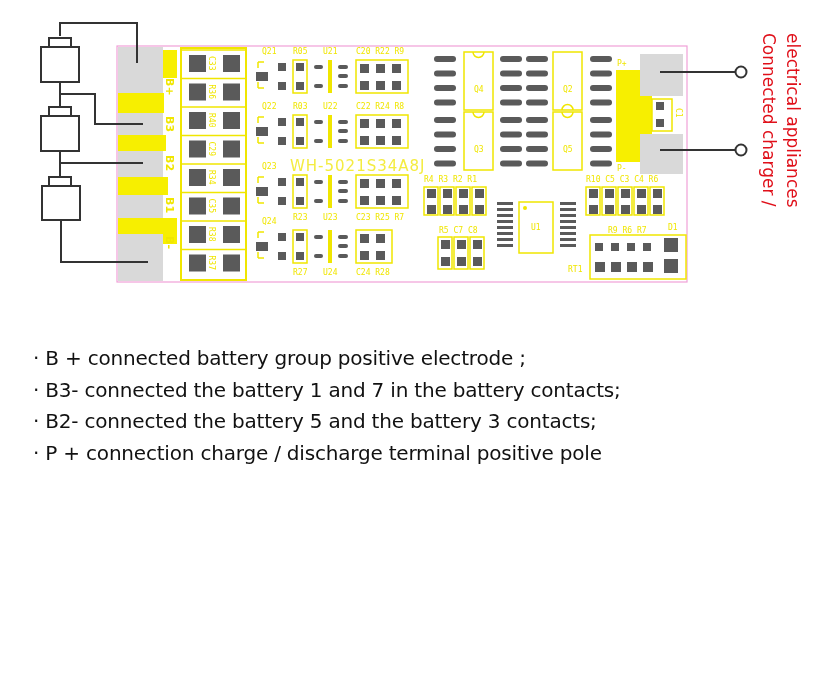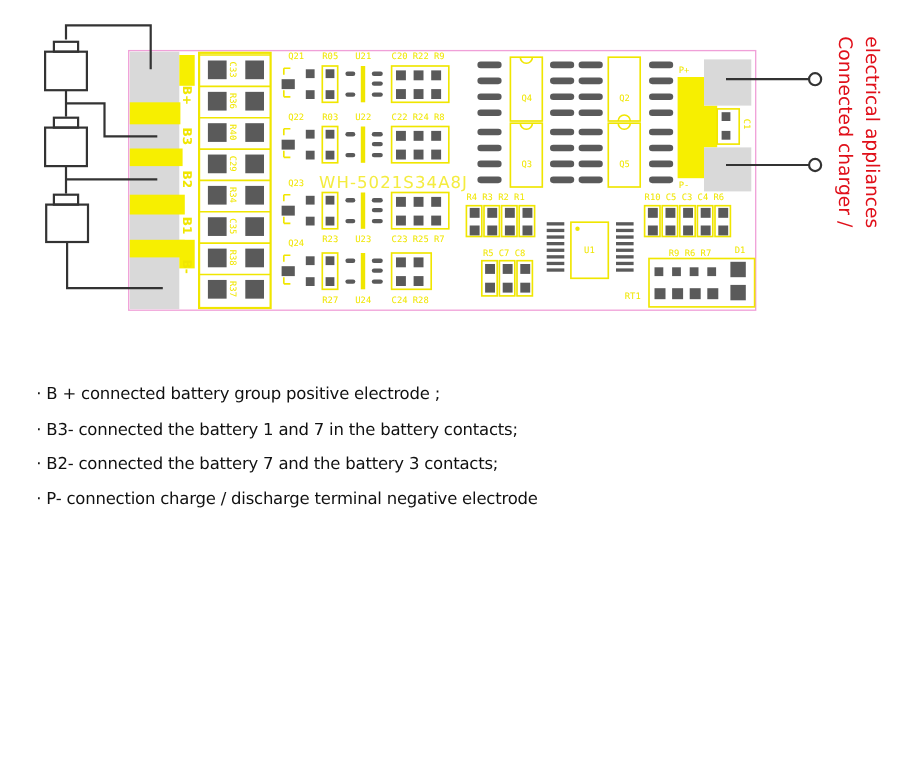--- a/index.html
+++ b/index.html
@@ -2,21 +2,21 @@
 <html><head>
 <meta charset="utf-8">
 <style>
   html, body { margin:0; padding:0; background:#ffffff; }
   body { width:836px; height:688px; position:relative; overflow:hidden; font-family:"Liberation Sans", sans-serif; }
   #diagram { position:absolute; left:0; top:0; width:836px; height:300px; }
   .pcb-label { font-family:"DejaVu Sans Mono", monospace; font-size:8px; fill:#f0e600; }
   .pcb-title { font-family:"DejaVu Sans", sans-serif; font-size:15px; fill:#f4ec40; letter-spacing:1px; }
   .side-label { font-family:"DejaVu Sans", sans-serif; font-size:11px; fill:#f0e600; font-weight:bold; }
   .note { fill:#e0101a; font-family:"DejaVu Sans", sans-serif; font-size:17px; }
-  #legend { position:absolute; left:33px; top:343px; width:800px; font-family:"DejaVu Sans", sans-serif; font-size:15px; line-height:31.5px; color:#111; letter-spacing:-0.2px; }
+  #legend { position:absolute; left:33px; top:343px; width:800px; font-family:"DejaVu Sans", sans-serif; font-size:20px; line-height:31.5px; color:#111; letter-spacing:-0.2px; }
   #legend .line { white-space:nowrap; }
 </style>
 </head>
 <body>
 
 <svg id="diagram" viewBox="0 0 836 300" xmlns="http://www.w3.org/2000/svg">
 
   <rect x="117" y="46" width="570" height="236" fill="#ffffff" stroke="#f0a0d8" stroke-width="1.2"></rect>
 
   <rect x="118" y="47" width="45" height="234" fill="#d9d9d9"></rect>
@@ -335,15 +335,15 @@
 
   <g transform="rotate(90 0 0)">
     <text class="note" x="33" y="-787">electrical appliances</text>
     <text class="note" x="33" y="-763">Connected charger /</text>
   </g>
 </svg>
 
 <div id="legend">
   <div class="line">· B + connected battery group positive electrode ;</div>
   <div class="line">· B3- connected the battery 1 and 7 in the battery contacts;</div>
-  <div class="line">· B2- connected  the battery 7 and the battery 3 contacts;</div>
-  <div class="line">· P- connection charge / discharge terminal negative electrode</div>
+  <div class="line">· B2- connected  the battery 5 and the battery 3 contacts;</div>
+  <div class="line">· P + connection charge / discharge terminal positive pole</div>
 </div>
 
 </body></html>

